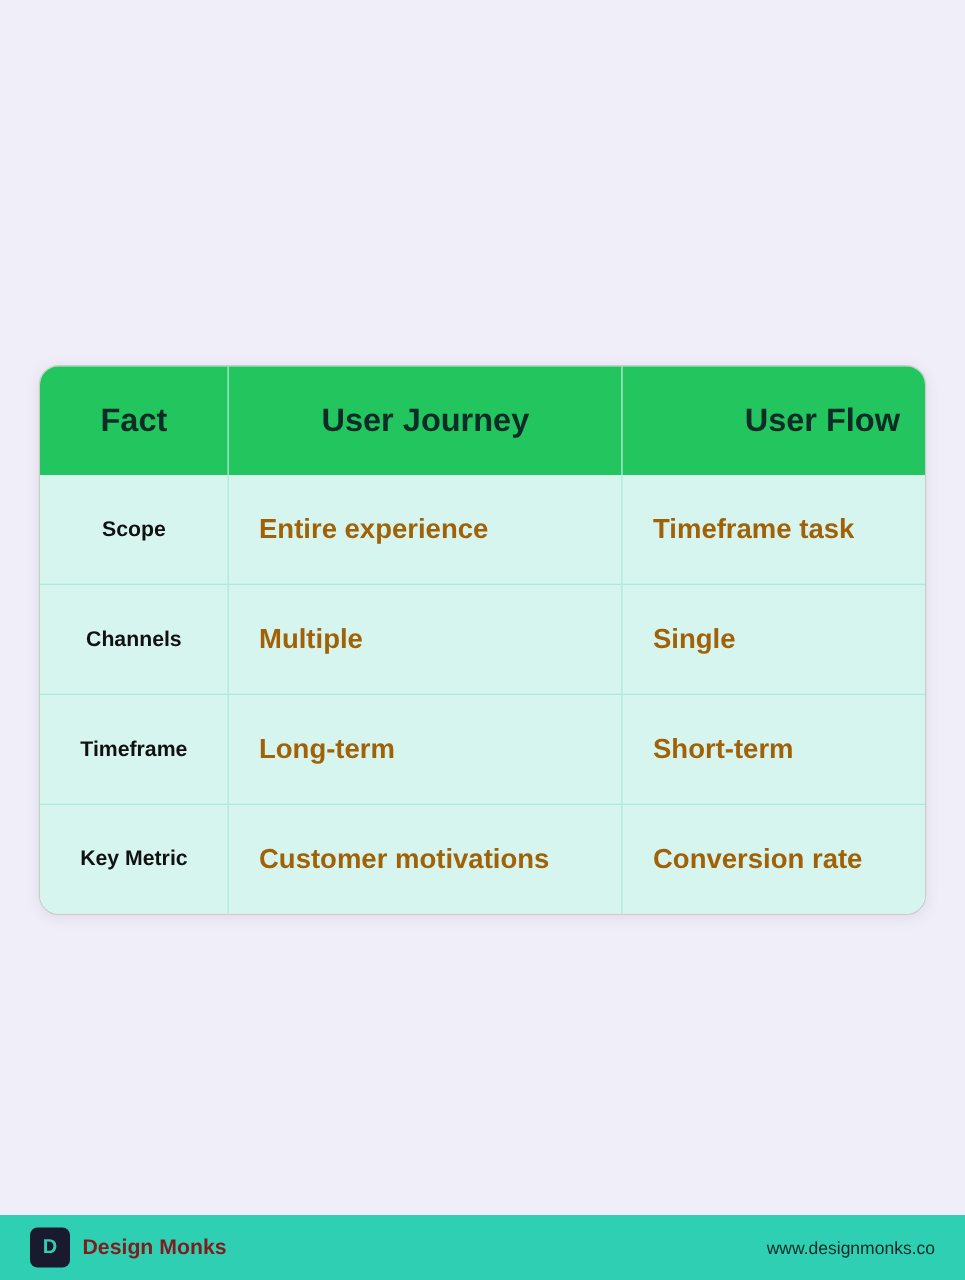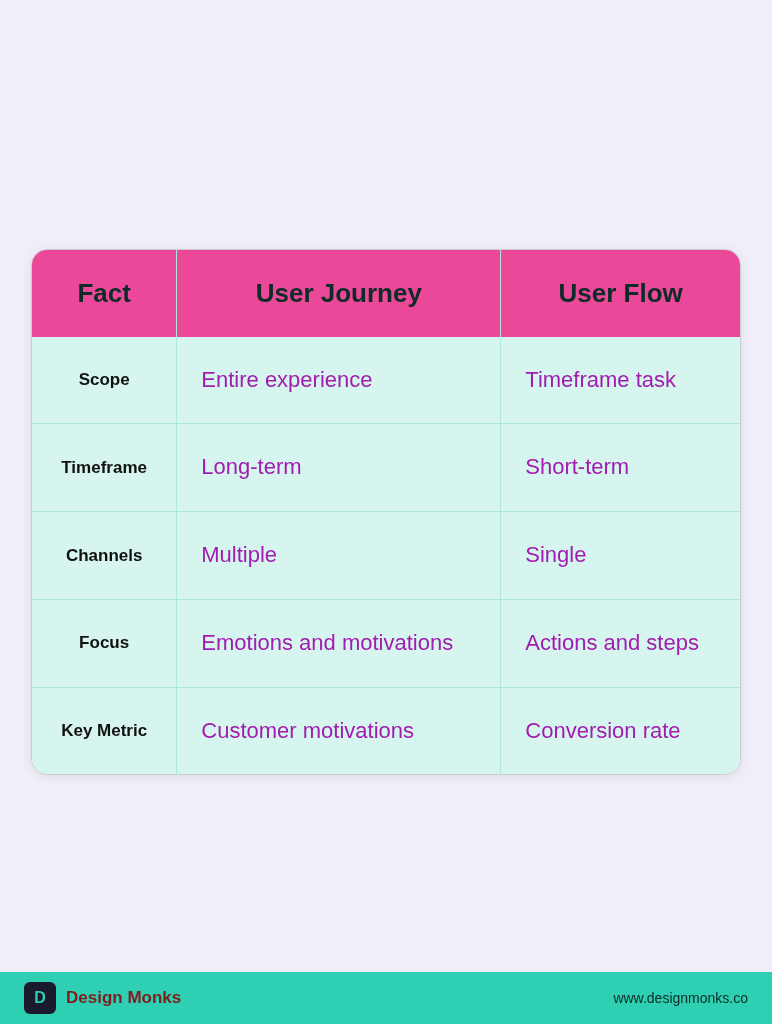--- a/index.html
+++ b/index.html
@@ -28,34 +28,35 @@
       box-shadow: 0 2px 12px rgba(0,0,0,0.08);
     }
 
     .table {
       width: 100%;
       border-collapse: collapse;
       background-color: #d6f5ef;
     }
 
     .table thead tr {
-      background-color: #ec4899;
+      background-color: #22c55e;
     }
 
     .table thead th {
       padding: 28px 20px;
       text-align: center;
       font-size: 26px;
       font-weight: 700;
       color: #0d2b27;
       border-right: 1px solid #aee8dc;
     }
 
     .table thead th:last-child {
       border-right: none;
+      text-align: right;
     }
 
     .table tbody tr {
       border-bottom: 1px solid #aee8dc;
     }
 
     .table tbody tr:last-child {
       border-bottom: none;
     }
 
@@ -73,22 +74,22 @@
     }
 
     .table tbody td:first-child {
       font-weight: 600;
       font-size: 17px;
       color: #111;
       text-align: center;
     }
 
     .table tbody td:not(:first-child) {
-      font-weight: 400;
-      color: #a21caf;
+      font-weight: 700;
+      color: #a16207;
     }
 
     .footer {
       position: absolute;
       bottom: 0;
       left: 0;
       right: 0;
       height: 52px;
       background-color: #2ecfb3;
       display: flex;
@@ -140,33 +141,28 @@
         <th>User Flow</th>
       </tr>
     </thead>
     <tbody id="table-body">
     <tr>
           <td>Scope</td>
           <td>Entire experience</td>
           <td>Timeframe task</td>
         </tr>
         <tr>
-          <td>Timeframe</td>
-          <td>Long-term</td>
-          <td>Short-term</td>
-        </tr>
-        <tr>
           <td>Channels</td>
           <td>Multiple</td>
           <td>Single</td>
         </tr>
         <tr>
-          <td>Focus</td>
-          <td>Emotions and motivations</td>
-          <td>Actions and steps</td>
+          <td>Timeframe</td>
+          <td>Long-term</td>
+          <td>Short-term</td>
         </tr>
         <tr>
           <td>Key Metric</td>
           <td>Customer motivations</td>
           <td>Conversion rate</td>
         </tr>
       </tbody>
   </table>
 </div>
 

